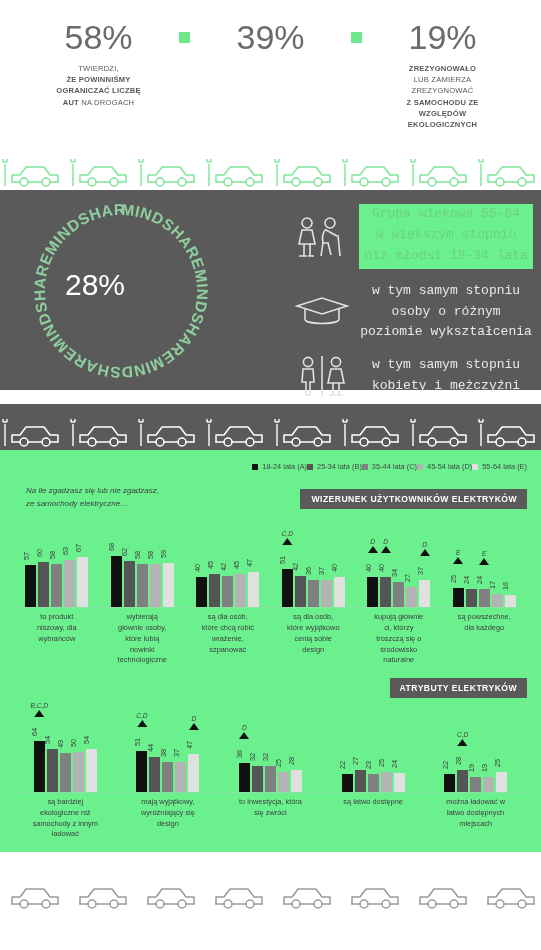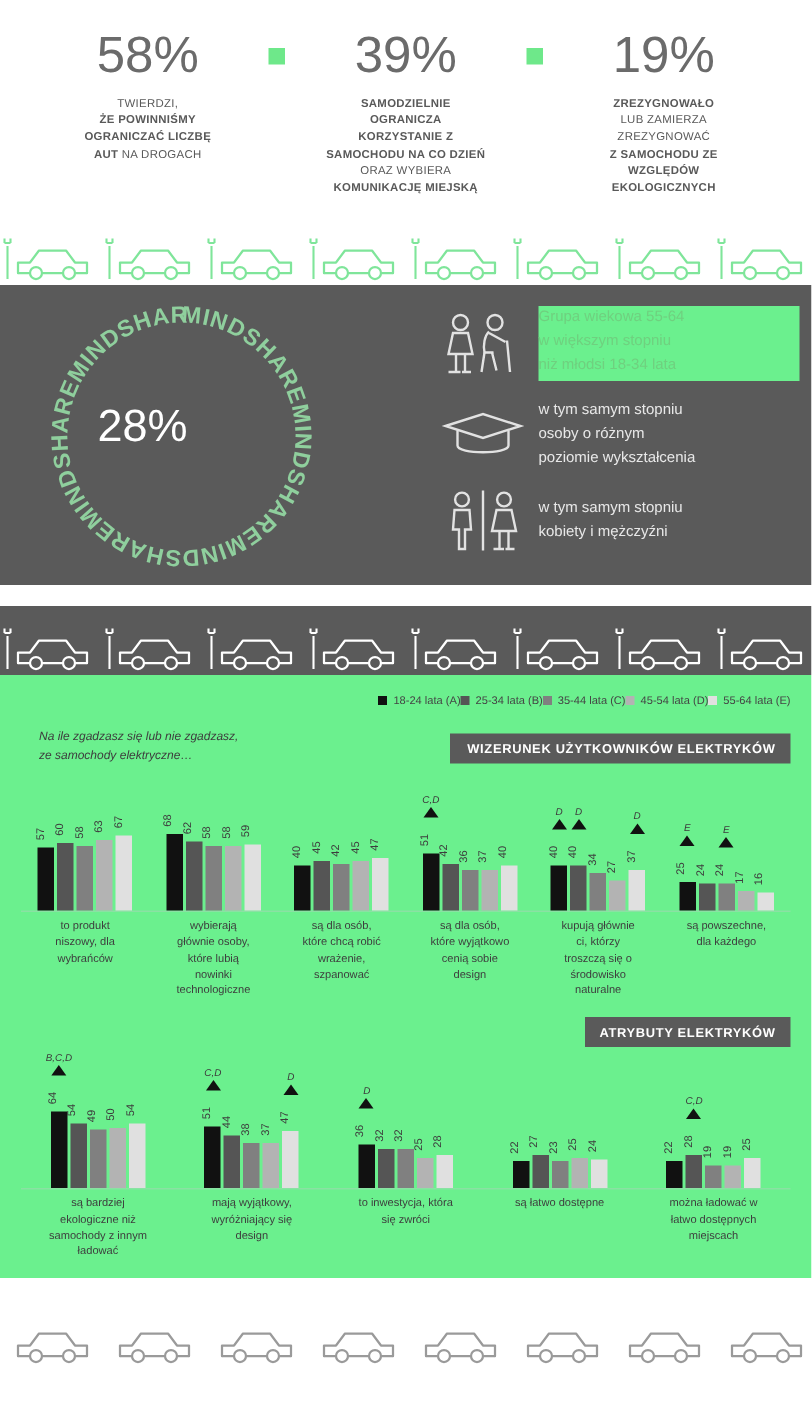--- a/index.html
+++ b/index.html
@@ -51,21 +51,21 @@
     text-align:center;
   }
   .ring-inner .pct{font-size:30px;color:#fff;line-height:1;}
   .ring-inner .txt{
     font-size:7.4px;color:#e8e8e8;line-height:1.55;margin-top:10px;letter-spacing:.3px;
   }
   .mid-right{flex:1;padding:14px 8px 0 0;}
   .mrow{display:flex;align-items:center;margin-bottom:12px;}
   .mrow .ico{flex:0 0 74px;display:flex;justify-content:center;}
   .mrow .mtxt{
-    flex:1;font-size:10px;line-height:1.6;color:#e8e8e8;
+    flex:1;font-size:13px;line-height:1.6;color:#e8e8e8;text-align:center;font-family:Liberation Mono, monospace;
   }
   .mrow .mtxt.green{color:#6fd07f;}
 
   
   .green{background:#6bf08e;position:relative;padding-bottom:2px;}
   .legend{display:flex;justify-content:flex-end;padding:12px 14px 4px 22px;}
   .legend .li{display:flex;align-items:center;font-size:7.4px;color:#444;}
   .legend .sw{width:6px;height:6px;margin-right:4px;display:inline-block;}
 
   .q{
@@ -121,28 +121,20 @@
           <div><b>ŻE POWINNIŚMY</b></div>
           <div><b>OGRANICZAĆ LICZBĘ</b></div>
           <div><b>AUT</b> NA DROGACH</div>
         </div>
     </div>
     <div class="sep">
         <i></i>
       </div>
     <div class="stat">
       <div class="big">39%</div>
-      <div class="cap">
-          <div><b>SAMODZIELNIE</b></div>
-          <div><b>OGRANICZA</b></div>
-          <div><b>KORZYSTANIE Z</b></div>
-          <div><b>SAMOCHODU NA CO DZIEŃ</b></div>
-          <div>ORAZ WYBIERA</div>
-          <div><b>KOMUNIKACJĘ MIEJSKĄ</b></div>
-        </div>
     </div>
     <div class="sep">
         <i></i>
       </div>
     <div class="stat">
       <div class="big">19%</div>
       <div class="cap">
           <div><b>ZREZYGNOWAŁO</b></div>
           <div>LUB ZAMIERZA</div>
           <div>ZREZYGNOWAĆ</div>

